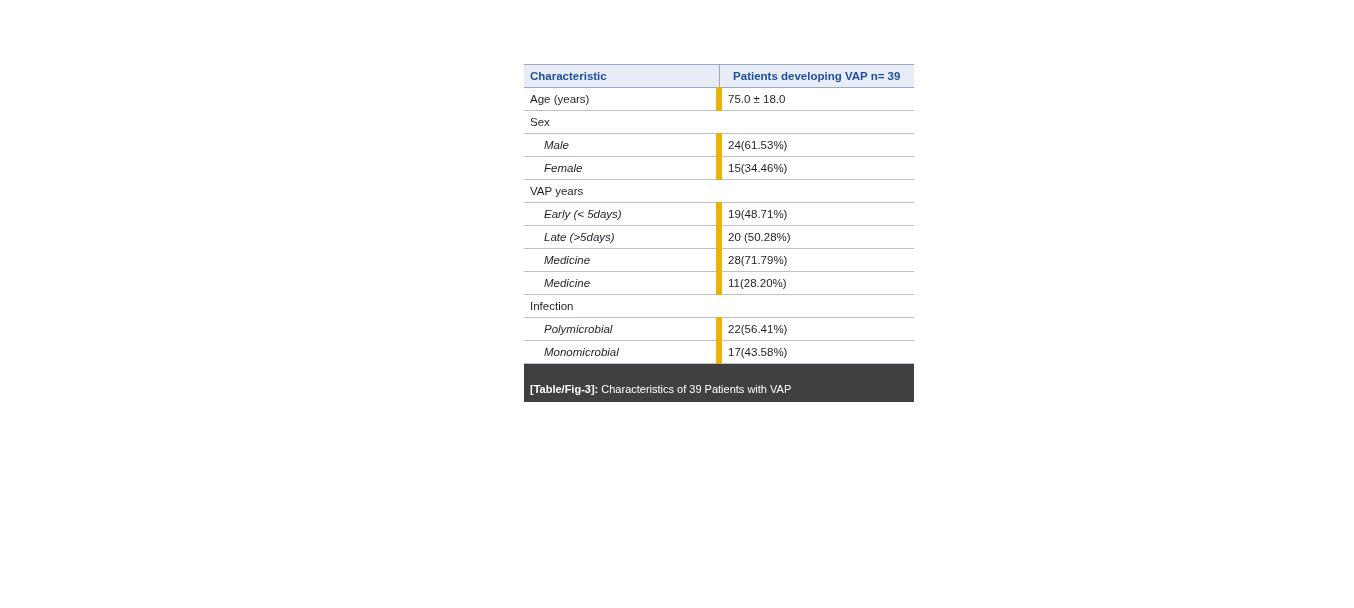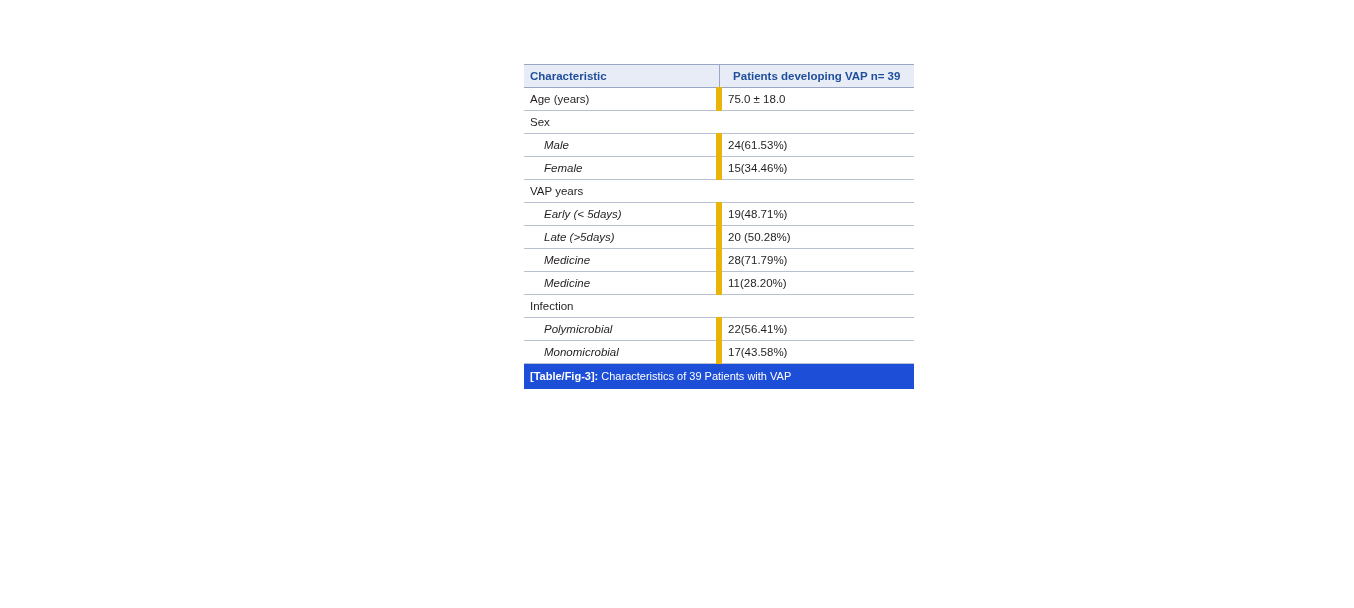--- a/index.html
+++ b/index.html
@@ -65,24 +65,24 @@
   }
   table.data-table tbody td.value {
   }
   table.data-table tbody tr.group td.label {
     border-right: none;
   }
   table.data-table tbody tr.group td.value {
     border-right: none;
   }
   .caption-bar {
-    background: #1d4ed8;
+    background: #404040;
     color: #ffffff;
     font-size: 11px;
-    padding: 6px 6px 6px 6px;
+    padding: 19px 6px 6px 6px;
     width: 390px;
     box-sizing: border-box;
     line-height: 1.2;
   }
   .caption-bar .cap-lead {
     font-weight: bold;
   }
 </style>
 </head>
 <body>

